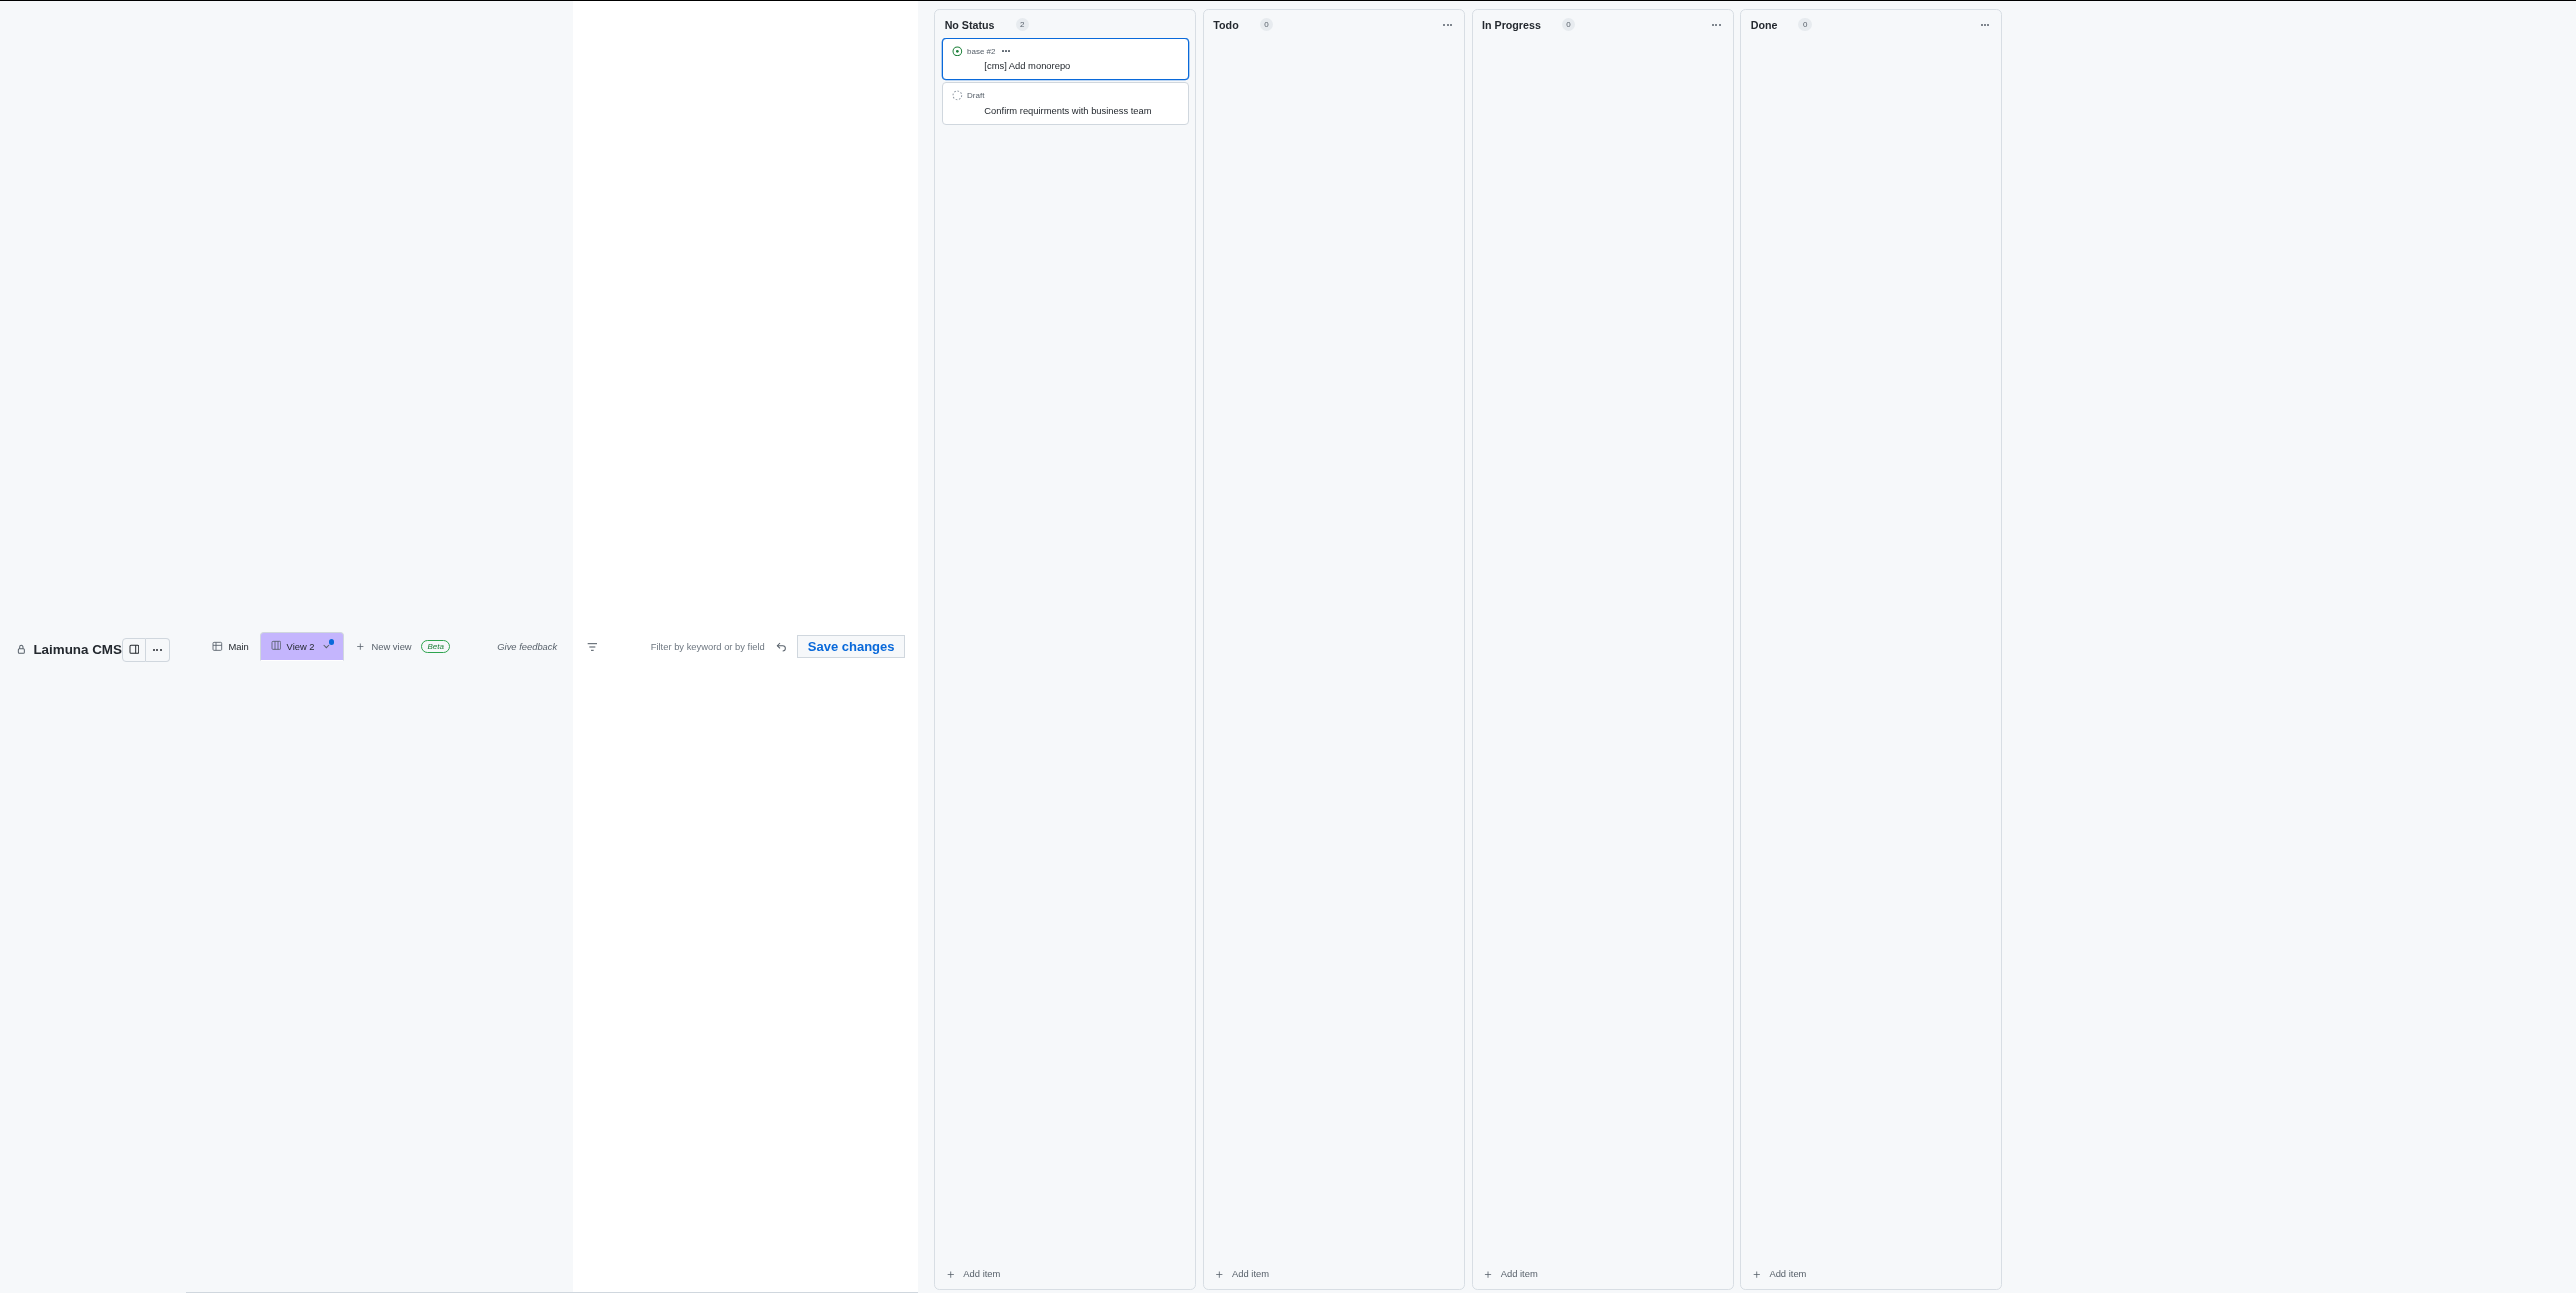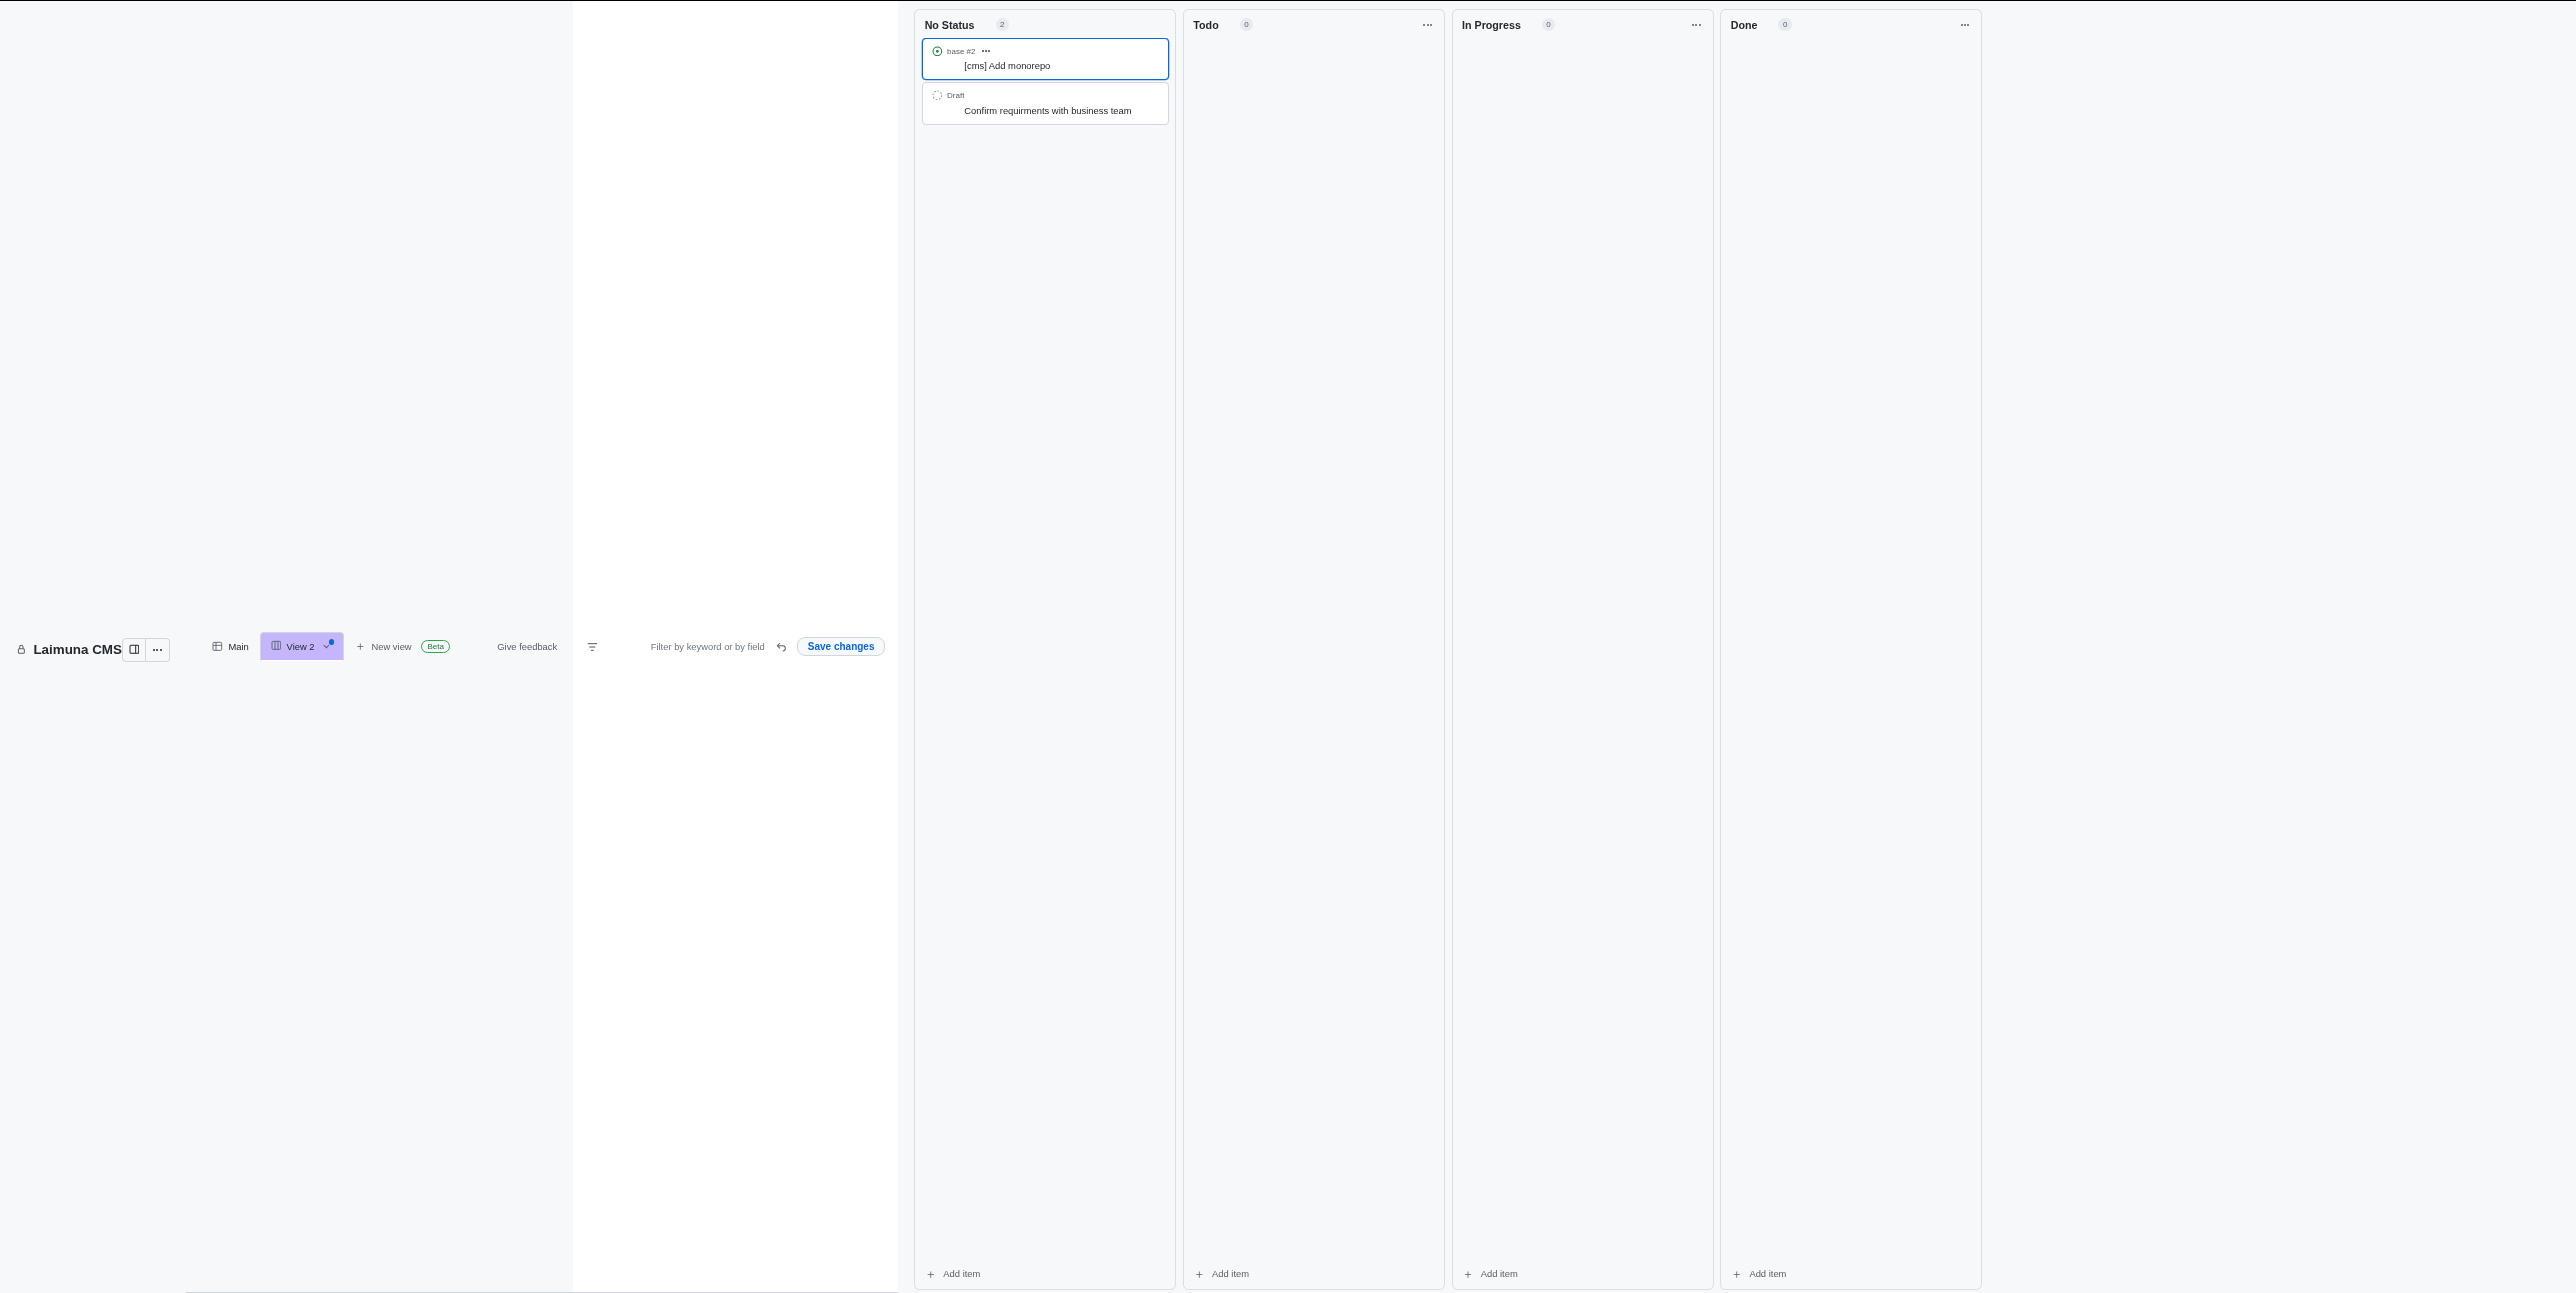--- a/index.html
+++ b/index.html
@@ -76,21 +76,21 @@
   .tab-chevron .blue-dot {
     width: 5.4px; height: 5.4px; background: #0969da;
     border-radius: 50%; position: absolute; top: -0.7px; right: -0.7px;
   }
   .new-view-btn {
     display: flex; align-items: center; gap: 5.4px;
     padding: 6.7px 9.4px;
     color: #57606a;
     cursor: pointer;
   }
-  .tabs-right { display: flex; align-items: center; gap: 8px; }
+  .tabs-right { display: flex; align-items: center; gap: 8px; font-style: italic; }
   .beta-badge {
     border: 0.7px solid #2da44e;
     color: #1a7f37;
     font-size: 8px;
     font-weight: 500;
     padding: 0.7px 5.4px;
     border-radius: 16px;
   }
   .feedback-link { color: #57606a; cursor: pointer; font-size: 9.4px; margin-left: 39px; }
 
@@ -112,23 +112,23 @@
     padding-left: 44px;
   }
   .filter-input::placeholder { color: #6e7781; }
   .filter-right { display: flex; align-items: center; gap: 6.7px; }
   .undo-btn { width: 19px; height: 19px; display:flex; align-items:center; justify-content:center; cursor:pointer; color:#57606a;}
   .save-btn {
     border: 0.7px solid #d0d7de;
     background: #f6f8fa;
     color: #0969da;
     font-weight: 600;
-    font-size: 10px;
+    font-size: 13px;
     padding: 3.4px 9.4px;
-    border-radius: 8px;
+    border-radius: 0;
     cursor: pointer;
   }
 
   
   .board {
     flex: 1;
     display: flex;
     gap: 6.7px;
     padding: 8px 16px 2.7px 16px;
     overflow-x: auto;

